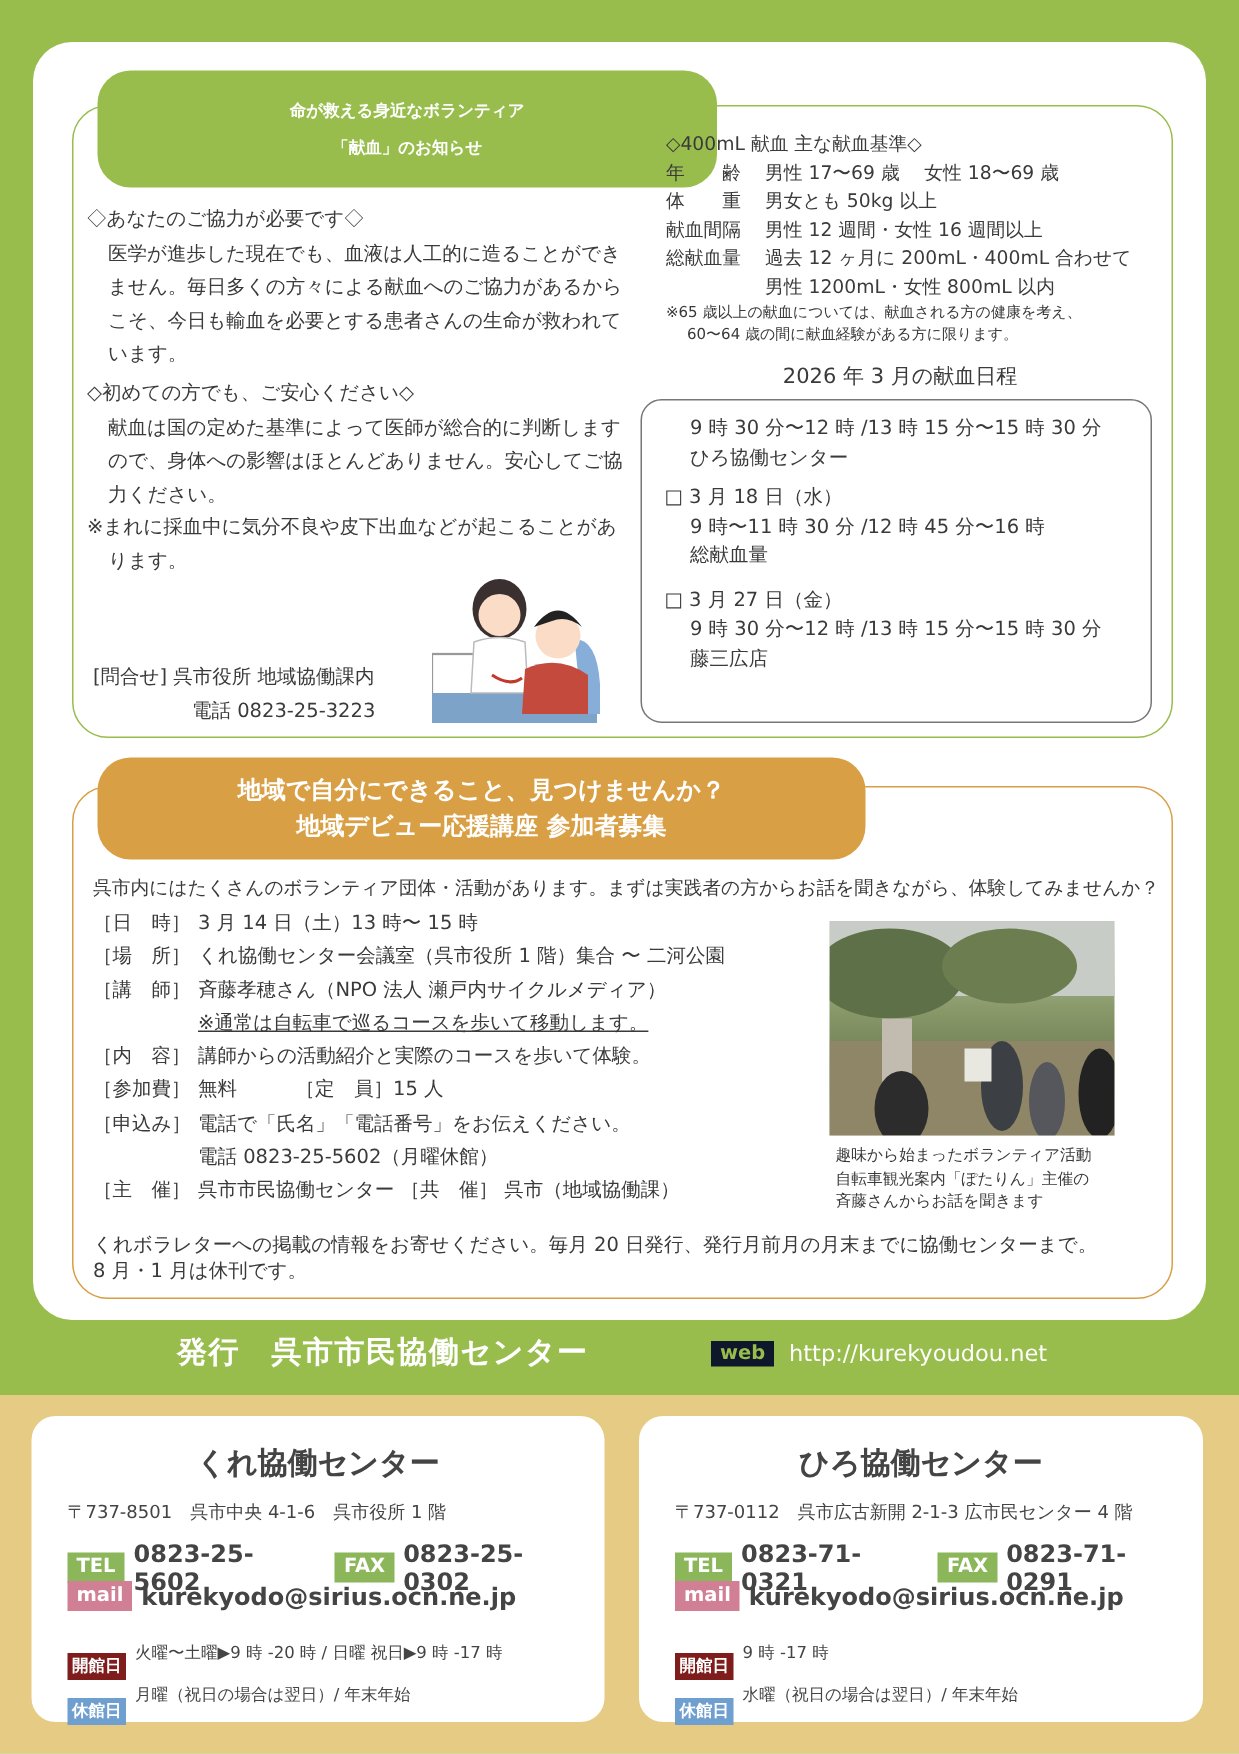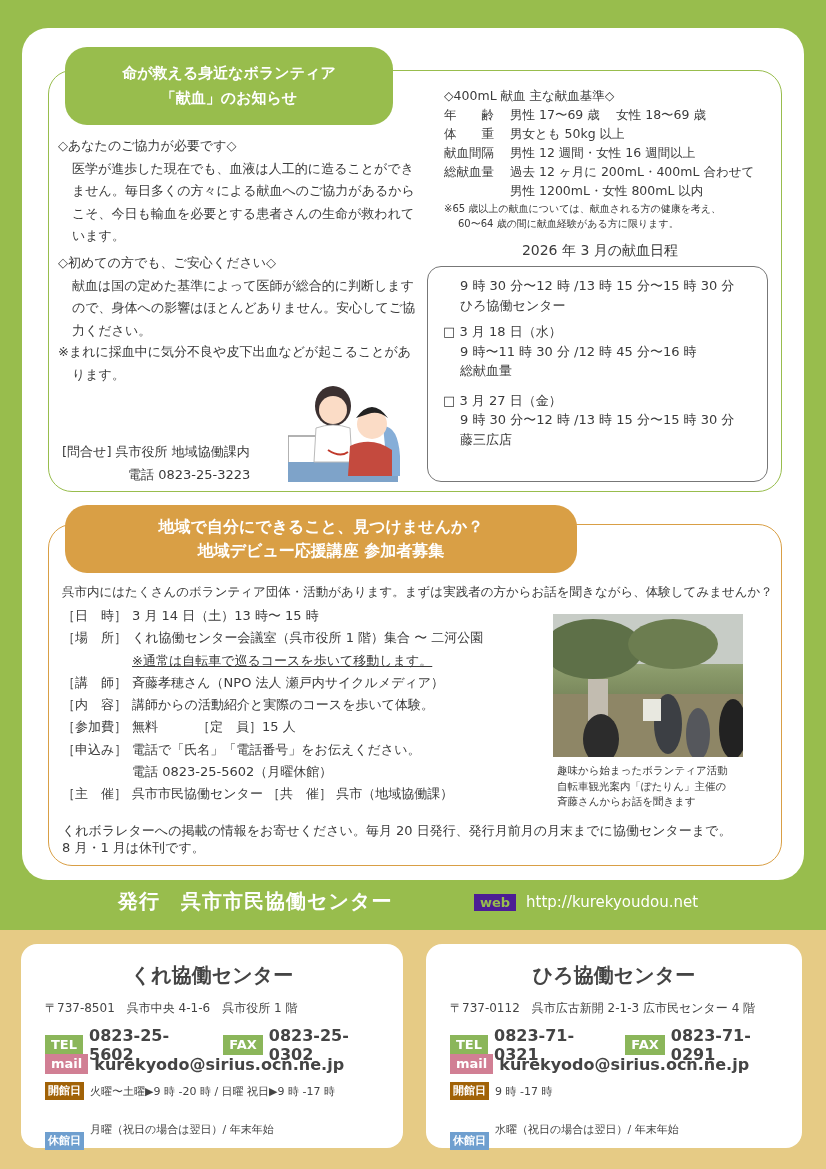--- a/index.html
+++ b/index.html
@@ -13,29 +13,29 @@
   .page-card {
     position: absolute; left: 22px; top: 28px; width: 782px; height: 852px;
     background: #fff; border-radius: 26px;
   }
   
   .sec1-frame {
     position: absolute; left: 48px; top: 70px; width: 734px; height: 422px;
     border: 1.5px solid #98bd4d; border-radius: 24px;
   }
   .sec1-title {
-    position: absolute; left: 65px; top: 47px; width: 328px; height: 78px;
+    position: absolute; left: 65px; top: 47px; width: 413px; height: 78px;
     background: #98bd4d; border-radius: 22px; color: #fff;
-    font-weight: bold; font-size: 15px; line-height: 25px;
+    font-weight: bold; font-size: 11px; line-height: 25px;
     display: flex; flex-direction: column; align-items: center; justify-content: center;
     text-align: center;
   }
   .txt { position: absolute; font-size: 13px; line-height: 22.5px; color: #3a3a3a; }
   .indent { padding-left: 14px; }
-  .sec1-left-1 { left: 58px; top: 135px; width: 360px; }
+  .sec1-left-1 { left: 58px; top: 135px; width: 360px; font-family: Liberation Serif, serif; }
   .sec1-left-2 { left: 58px; top: 252px; width: 360px; }
   .sec1-left-3 { left: 58px; top: 341px; width: 360px; }
   .inquiry { left: 62px; top: 402px; width: 240px; font-size: 13px; line-height: 22.5px; margin-top: 39px; }
   .inquiry .phone { padding-left: 66px; }
 
   .illustration { position: absolute; left: 288px; top: 366px; width: 118px; height: 116px; }
 
   .criteria { left: 444px; top: 86px; width: 330px; font-size: 12.5px; line-height: 19px; }
   .crit-row { display: flex; }
   .crit-key { width: 66px; flex-shrink: 0; }
@@ -69,37 +69,37 @@
   .photo {
     position: absolute; left: 553px; top: 614px; width: 190px; height: 143px;
     background: linear-gradient(180deg, #c9cfc4 0%, #8a9a6a 40%, #6d7a52 70%, #8c8168 100%);
     overflow: hidden;
   }
   .caption { left: 557px; top: 763px; width: 200px; font-size: 10.5px; line-height: 15.5px; }
   .footer-note { left: 62px; top: 822px; width: 720px; font-size: 13px; line-height: 17px; }
 
   
   .pub { position: absolute; left: 118px; top: 888px; color: #fff; font-size: 20px; font-weight: bold; letter-spacing: 1px; }
-  .web-badge { position: absolute; left: 474px; top: 894px; background: #4c1d95; color: #98bd4d; font-weight: bold; font-size: 13px; padding: 0 6px; line-height: 17px; }
+  .web-badge { position: absolute; left: 474px; top: 894px; background: #0f172a; color: #98bd4d; font-weight: bold; font-size: 13px; padding: 0 6px; line-height: 17px; }
   .web-url { position: absolute; left: 526px; top: 893px; color: #fff; font-size: 15px; }
 
   
   .bottom { position: absolute; left: 0; top: 930px; width: 826px; height: 239px; background: #e6cb85; }
   .center-card {
     position: absolute; top: 944px; height: 204px; background: #fff; border-radius: 16px;
   }
   .cc-left { left: 21px; width: 382px; }
   .cc-right { left: 426px; width: 376px; }
   .cc-title { position: absolute; top: 18px; width: 100%; text-align: center; font-size: 20px; font-weight: bold; color: #444; }
   .cc-addr { position: absolute; left: 24px; top: 56px; font-size: 12px; color: #444; }
   .cc-row { position: absolute; left: 24px; display: flex; align-items: center; }
   .badge { color: #fff; font-weight: bold; display: inline-block; text-align: center; }
   .b-big { font-size: 13px; height: 20px; line-height: 20px; padding: 0 6px; }
   .b-small { font-size: 11px; height: 18px; line-height: 18px; padding: 0 3px; }
-  .g { background: #8bb65a; } .p { background: #d17f94; } .o { background: #a16207; } .bl { background: #6f9fcf; margin-top: 24px; }
+  .g { background: #8bb65a; } .p { background: #d17f94; } .o { background: #7f1d1d; margin-top: 20px; } .bl { background: #6f9fcf; margin-top: 24px; }
   .big-val { font-size: 16px; font-weight: bold; color: #444; margin-left: 6px; margin-right: 10px; }
   .small-val { font-size: 11px; color: #444; margin-left: 6px; }
 </style>
 </head>
 <body>
 
 <div class="page-card"></div>
 
 <div class="sec1-frame"></div>
 <div class="sec1-title">
@@ -192,26 +192,26 @@
 <div class="txt details">
   <div class="drow">
       <span class="dkey">［日　時］</span>
       <span>3 月 14 日（土）13 時〜 15 時</span>
     </div>
   <div class="drow">
       <span class="dkey">［場　所］</span>
       <span>くれ協働センター会議室（呉市役所 1 階）集合 〜 二河公園</span>
     </div>
   <div class="drow">
+      <span class="dkey">［講　師］</span>
+      <span>斉藤孝穂さん（NPO 法人 瀬戸内サイクルメディア）</span>
+    </div>
+  <div class="drow">
       <span class="dkey"></span>
       <span class="u">※通常は自転車で巡るコースを歩いて移動します。</span>
-    </div>
-  <div class="drow">
-      <span class="dkey">［講　師］</span>
-      <span>斉藤孝穂さん（NPO 法人 瀬戸内サイクルメディア）</span>
     </div>
   <div class="drow">
       <span class="dkey">［内　容］</span>
       <span>講師からの活動紹介と実際のコースを歩いて体験。</span>
     </div>
   <div class="drow">
       <span class="dkey">［参加費］</span>
       <span>無料　　　［定　員］15 人</span>
     </div>
   <div class="drow">

